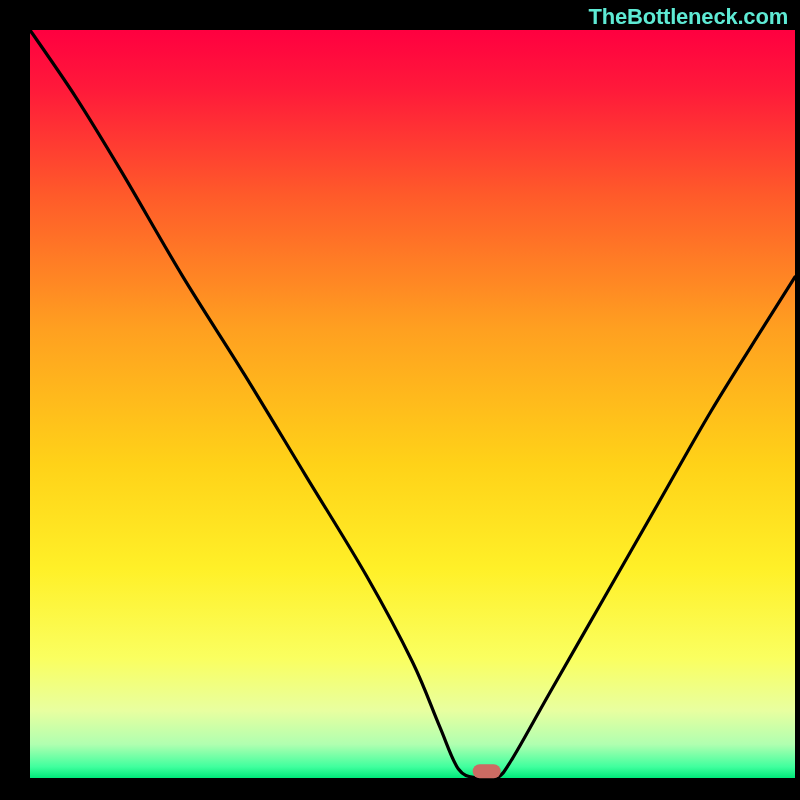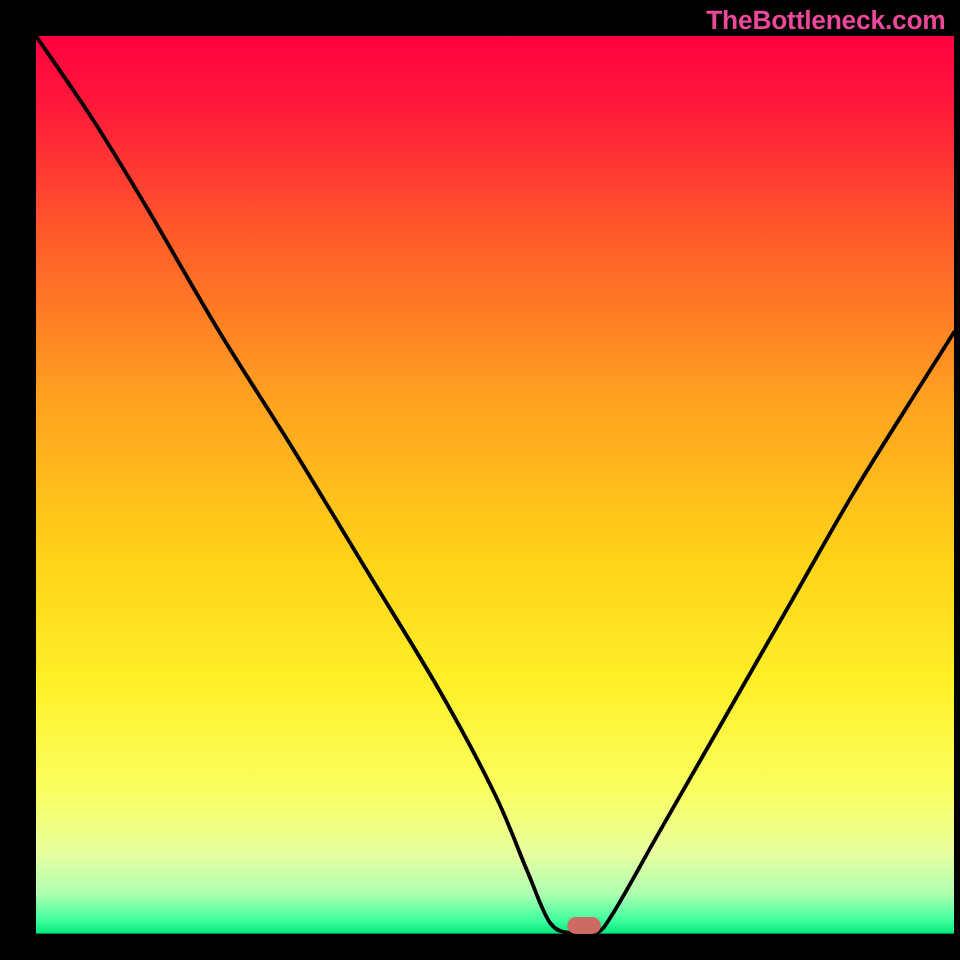--- a/index.html
+++ b/index.html
@@ -13,21 +13,21 @@
   .container {
     position: relative;
     width: 800px;
     height: 800px;
     background: #000;
   }
   .watermark {
     position: absolute;
     top: 4px;
     right: 12px;
-    color: #ec4899;
+    color: #5eead4;
     font-family: Arial, Helvetica, sans-serif;
     font-size: 22px;
     font-weight: bold;
     z-index: 5;
     letter-spacing: -0.2px;
   }
   svg {
     position: absolute;
     top: 0;
     left: 0;

